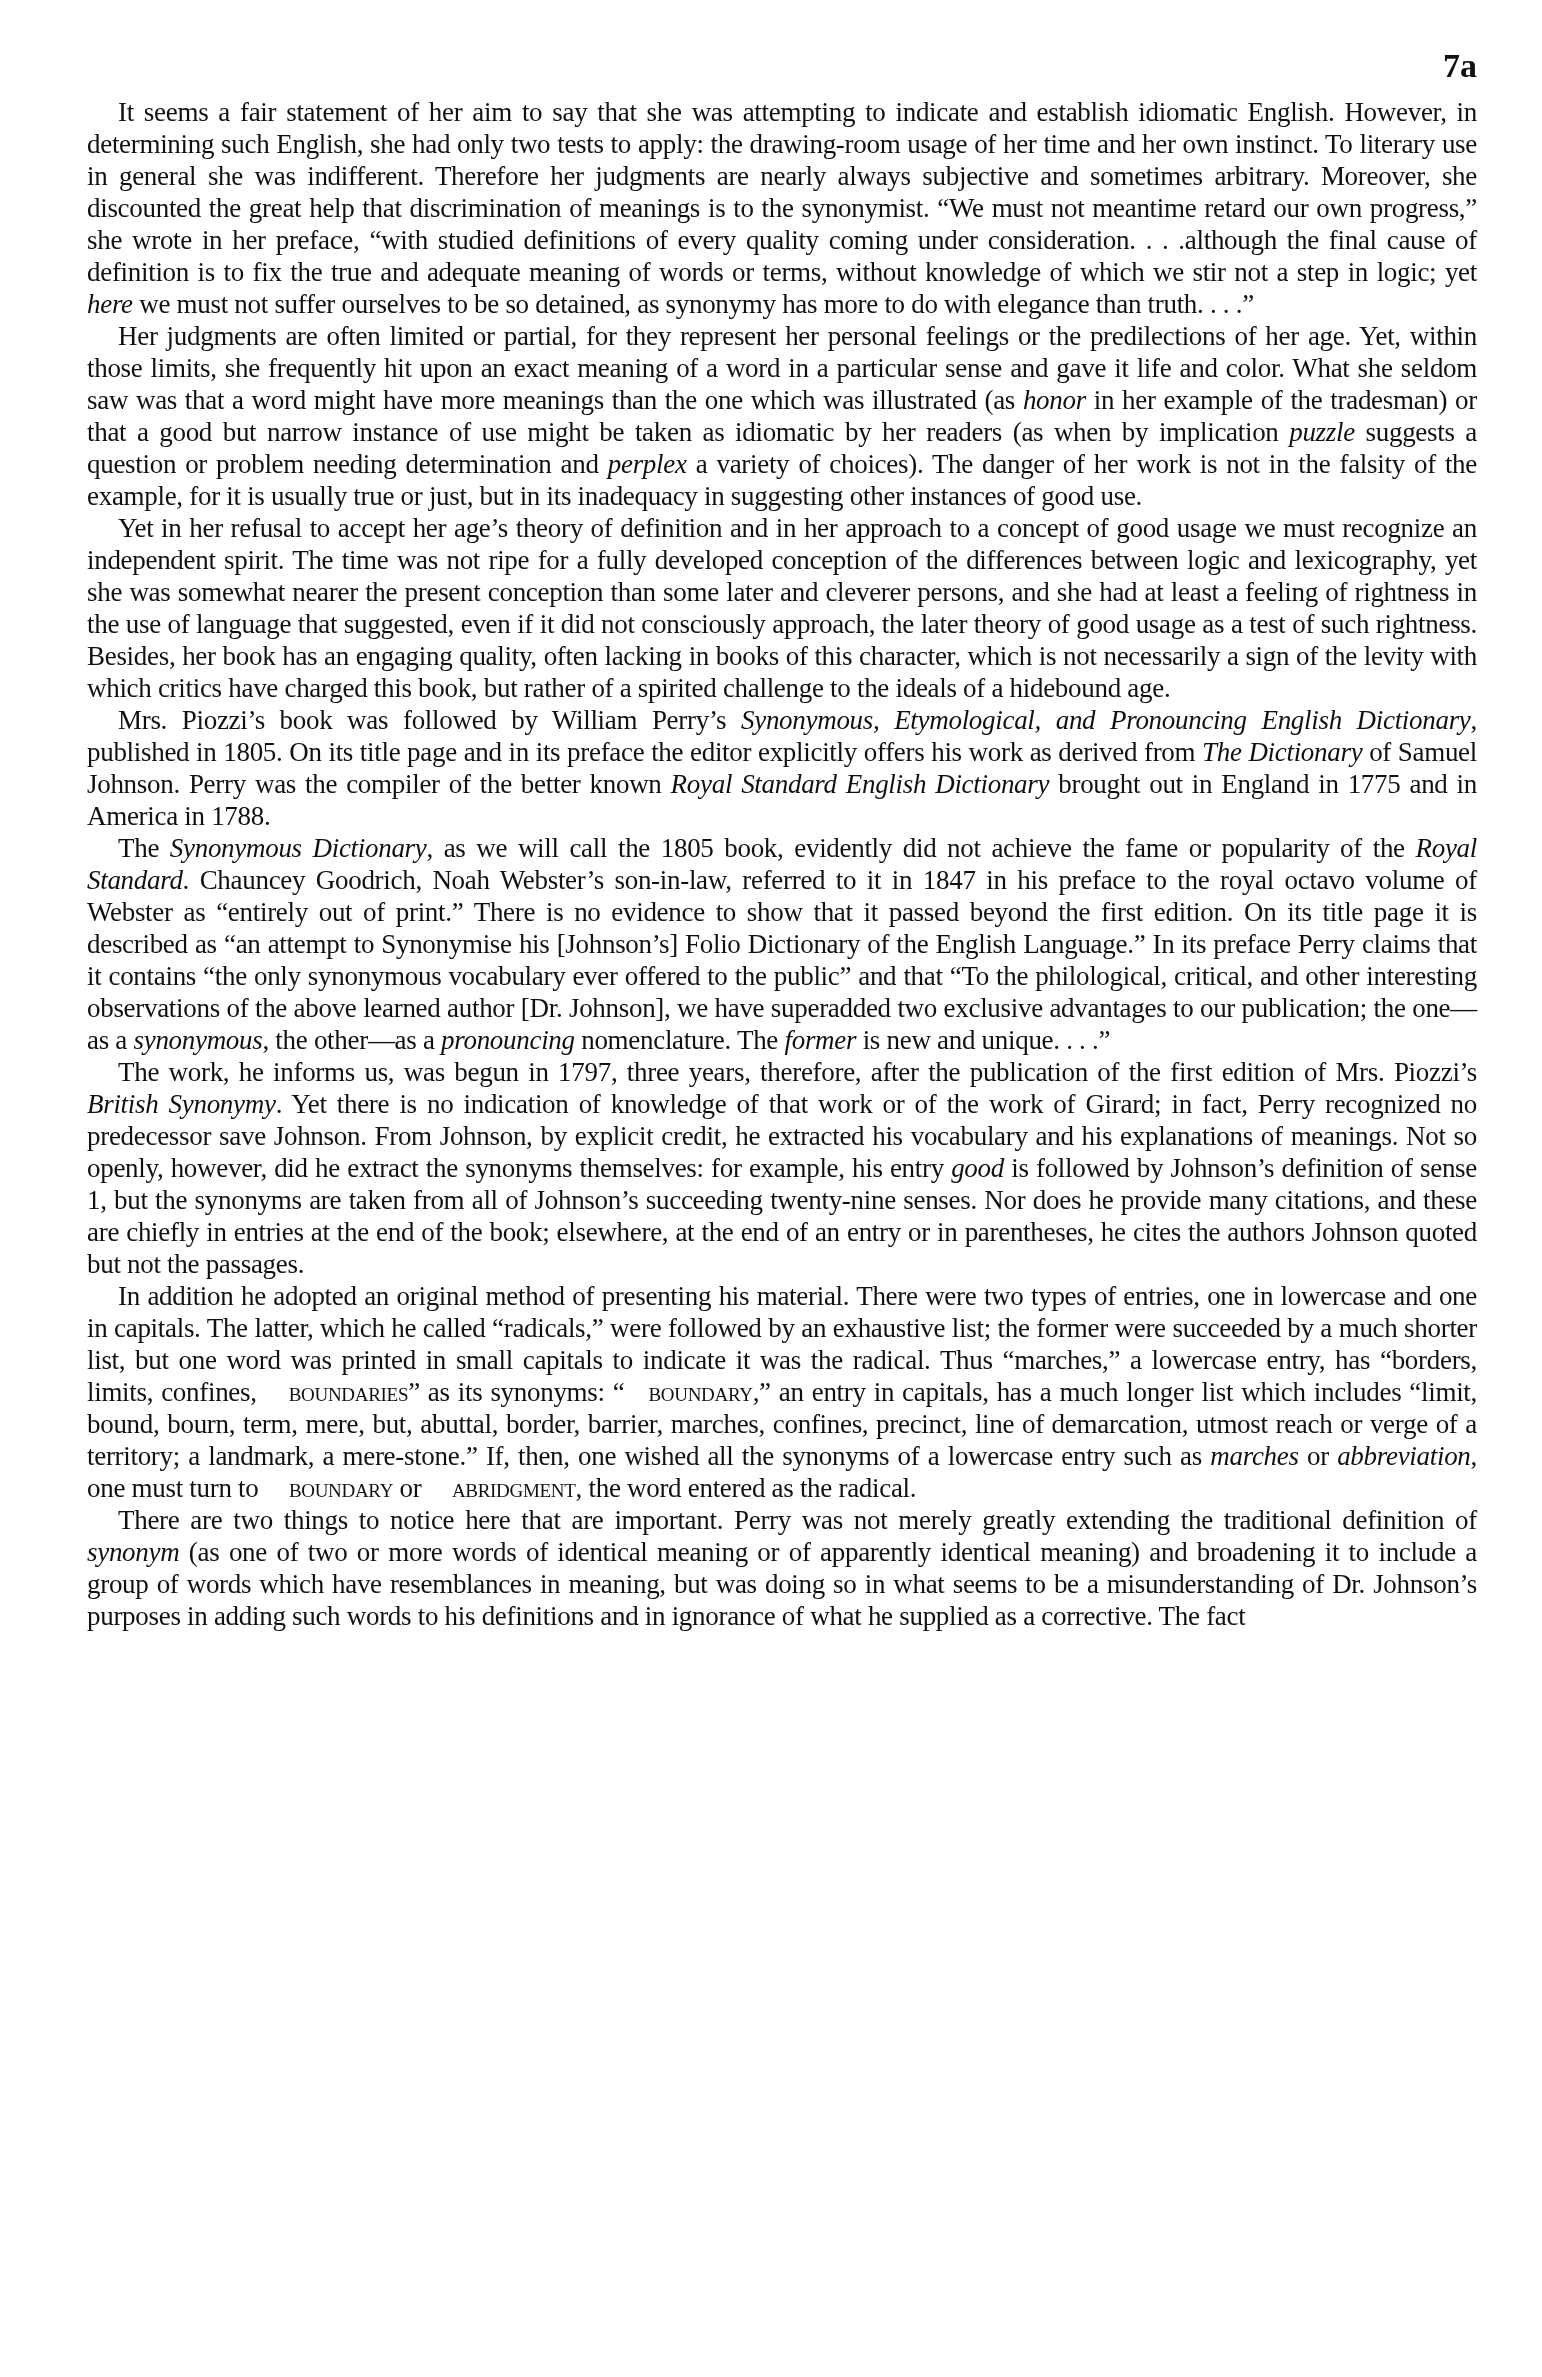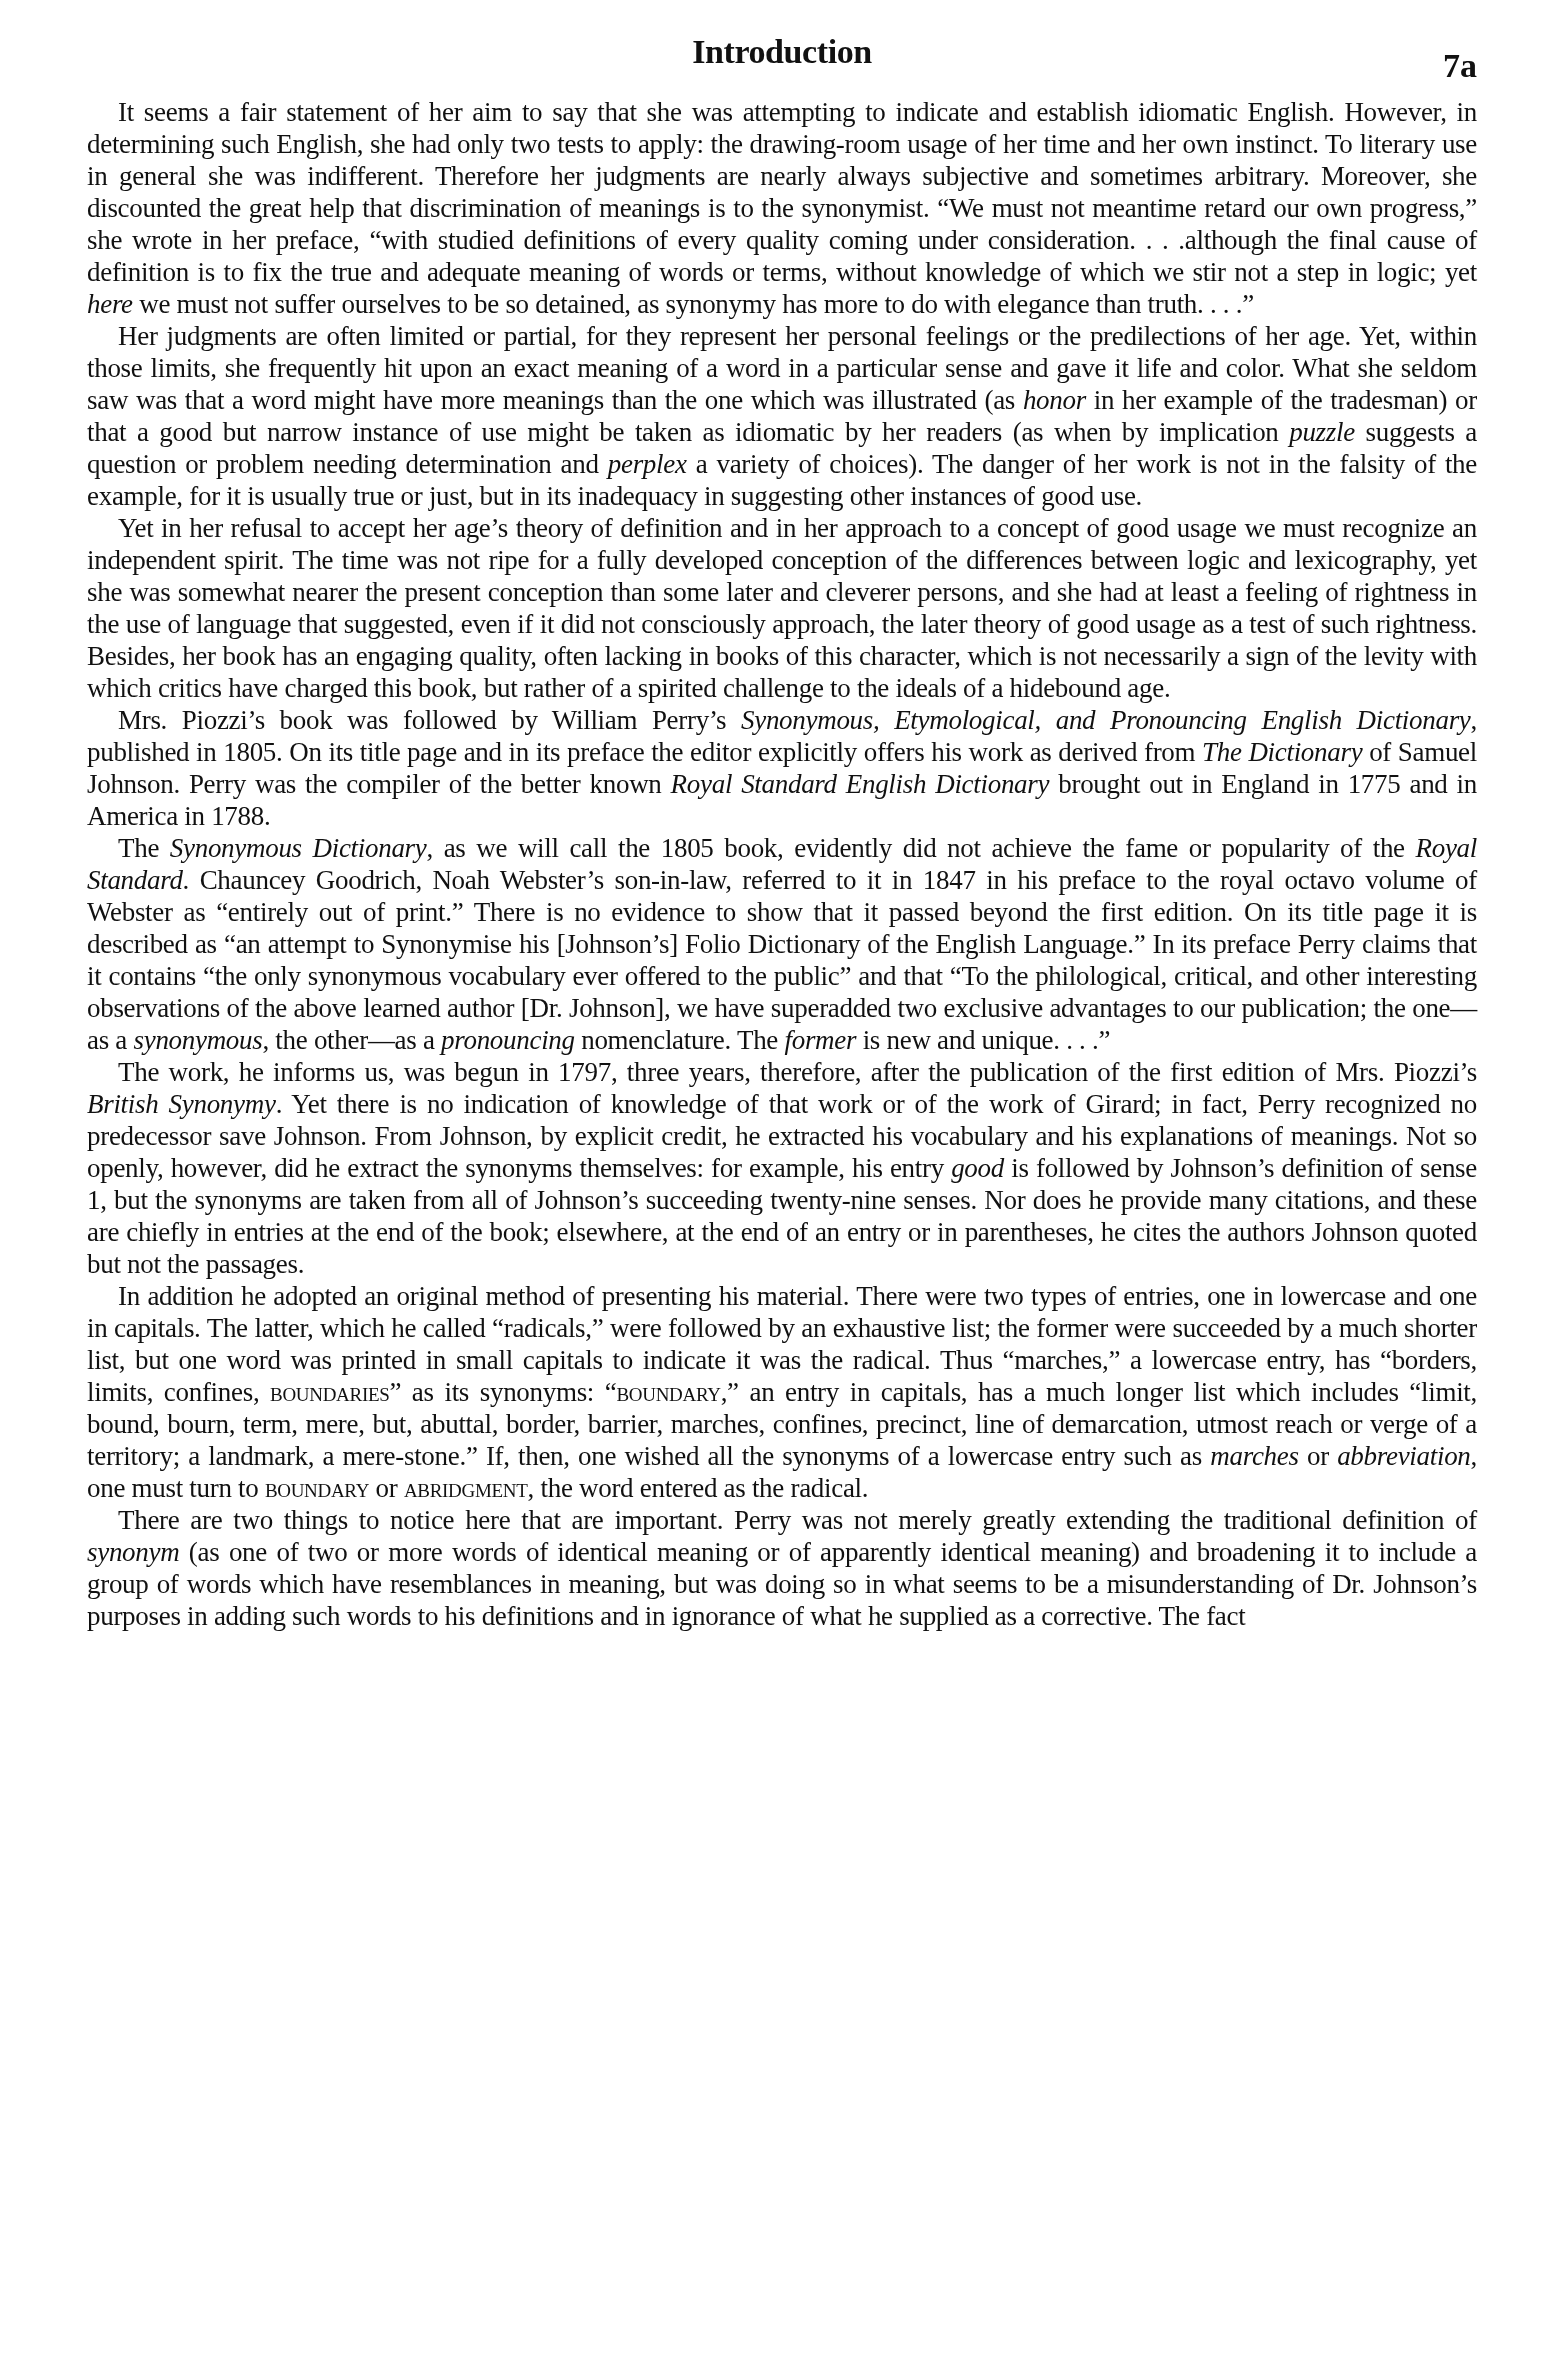--- a/index.html
+++ b/index.html
@@ -4,28 +4,27 @@
 <style>
   html, body { margin:0; padding:0; background:#ffffff; }
   body { width:1542px; height:2377px; position:relative; overflow:hidden; }
   .page { position:absolute; left:87px; top:0; width:1390px; color:#111; font-family:"Liberation Serif","DejaVu Serif",serif; }
   .header { position:relative; height:94px; }
   .title { position:absolute; left:0; right:0; top:33px; text-align:center; font-weight:bold; font-size:34px; letter-spacing:-0.4px; }
   .folio { position:absolute; right:0; top:47px; font-weight:bold; font-size:34px; }
   .body-text { position:absolute; top:96px; left:0; width:1390px; font-size:27px; line-height:32px; text-align:justify; letter-spacing:-0.3px; }
   .para { margin:0; text-indent:31px; }
   .para span.it { font-style:italic; }
-  .para span.sc { font-variant:small-caps; }
+  .para span.sc { font-variant:small-caps;margin-left:24px; }
 </style>
 </head>
 <body>
 
 <div class="page">
   <div class="header">
-    <div class="title">Introduction</div>
     <div class="folio">7a</div>
   </div>
   <div class="body-text" id="body-text">
       <p class="para"><span>It seems a fair statement of her aim to say that she was attempting to indicate and establish idiomatic English. However, in determining such English, she had only two tests to apply: the drawing-room usage of her time and her own instinct. To literary use in general she was indifferent. Therefore her judgments are nearly always subjective and sometimes arbitrary. Moreover, she discounted the great help that discrimination of meanings is to the synonymist. “We must not meantime retard our own progress,” she wrote in her preface, “with studied definitions of every quality coming under consideration. . . .although the final cause of definition is to fix the true and adequate meaning of words or terms, without knowledge of which we stir not a step in logic; yet </span><span class="it">here</span><span> we must not suffer ourselves to be so detained, as synonymy has more to do with elegance than truth. . . .”</span></p>
       <p class="para"><span>Her judgments are often limited or partial, for they represent her personal feelings or the predilections of her age. Yet, within those limits, she frequently hit upon an exact meaning of a word in a particular sense and gave it life and color. What she seldom saw was that a word might have more meanings than the one which was illustrated (as </span><span class="it">honor</span><span> in her example of the tradesman) or that a good but narrow instance of use might be taken as idiomatic by her readers (as when by implication </span><span class="it">puzzle</span><span> suggests a question or problem needing determination and </span><span class="it">perplex</span><span> a variety of choices). The danger of her work is not in the falsity of the example, for it is usually true or just, but in its inadequacy in suggesting other instances of good use.</span></p>
       <p class="para"><span>Yet in her refusal to accept her age’s theory of definition and in her approach to a concept of good usage we must recognize an independent spirit. The time was not ripe for a fully developed conception of the differences between logic and lexicography, yet she was somewhat nearer the present conception than some later and cleverer persons, and she had at least a feeling of rightness in the use of language that suggested, even if it did not consciously approach, the later theory of good usage as a test of such rightness. Besides, her book has an engaging quality, often lacking in books of this character, which is not necessarily a sign of the levity with which critics have charged this book, but rather of a spirited challenge to the ideals of a hidebound age.</span></p>
       <p class="para"><span>Mrs. Piozzi’s book was followed by William Perry’s </span><span class="it">Synonymous, Etymological, and Pronouncing English Dictionary</span><span>, published in 1805. On its title page and in its preface the editor explicitly offers his work as derived from </span><span class="it">The Dictionary</span><span> of Samuel Johnson. Perry was the compiler of the better known </span><span class="it">Royal Standard English Dictionary</span><span> brought out in England in 1775 and in America in 1788.</span></p>
       <p class="para"><span>The </span><span class="it">Synonymous Dictionary</span><span>, as we will call the 1805 book, evidently did not achieve the fame or popularity of the </span><span class="it">Royal Standard</span><span>. Chauncey Goodrich, Noah Webster’s son-in-law, referred to it in 1847 in his preface to the royal octavo volume of Webster as “entirely out of print.” There is no evidence to show that it passed beyond the first edition. On its title page it is described as “an attempt to Synonymise his [Johnson’s] Folio Dictionary of the English Language.” In its preface Perry claims that it contains “the only synonymous vocabulary ever offered to the public” and that “To the philological, critical, and other interesting observations of the above learned author [Dr. Johnson], we have superadded two exclusive advantages to our publication; the one—as a </span><span class="it">synonymous</span><span>, the other—as a </span><span class="it">pronouncing</span><span> nomenclature. The </span><span class="it">former</span><span> is new and unique. . . .”</span></p>
       <p class="para"><span>The work, he informs us, was begun in 1797, three years, therefore, after the publication of the first edition of Mrs. Piozzi’s </span><span class="it">British Synonymy</span><span>. Yet there is no indication of knowledge of that work or of the work of Girard; in fact, Perry recognized no predecessor save Johnson. From Johnson, by explicit credit, he extracted his vocabulary and his explanations of meanings. Not so openly, however, did he extract the synonyms themselves: for example, his entry </span><span class="it">good</span><span> is followed by Johnson’s definition of sense 1, but the synonyms are taken from all of Johnson’s succeeding twenty-nine senses. Nor does he provide many citations, and these are chiefly in entries at the end of the book; elsewhere, at the end of an entry or in parentheses, he cites the authors Johnson quoted but not the passages.</span></p>
       <p class="para"><span>In addition he adopted an original method of presenting his material. There were two types of entries, one in lowercase and one in capitals. The latter, which he called “radicals,” were followed by an exhaustive list; the former were succeeded by a much shorter list, but one word was printed in small capitals to indicate it was the radical. Thus “marches,” a lowercase entry, has “borders, limits, confines, </span><span class="sc">boundaries</span><span>” as its synonyms: “</span><span class="sc">boundary</span><span>,” an entry in capitals, has a much longer list which includes “limit, bound, bourn, term, mere, but, abuttal, border, barrier, marches, confines, precinct, line of demarcation, utmost reach or verge of a territory; a landmark, a mere-stone.” If, then, one wished all the synonyms of a lowercase entry such as </span><span class="it">marches</span><span> or </span><span class="it">abbreviation</span><span>, one must turn to </span><span class="sc">boundary</span><span> or </span><span class="sc">abridgment</span><span>, the word entered as the radical.</span></p>

